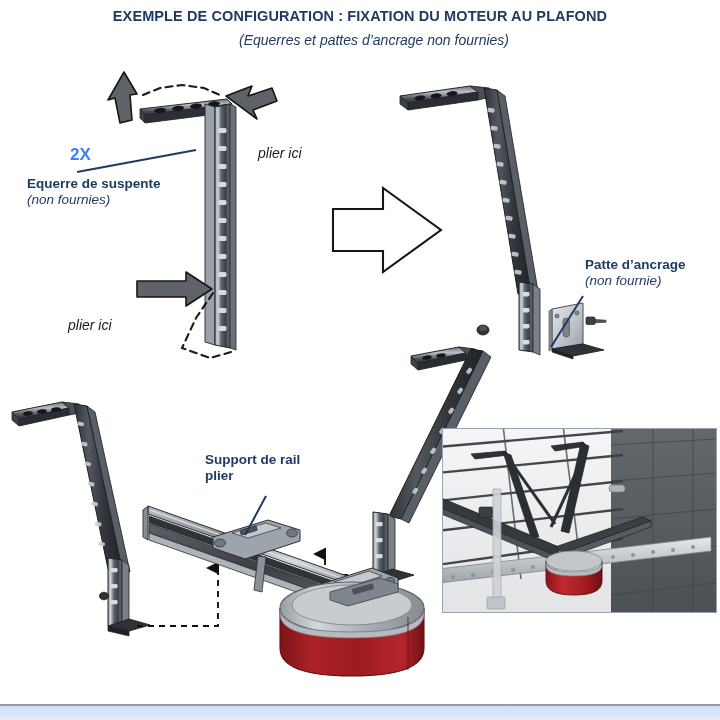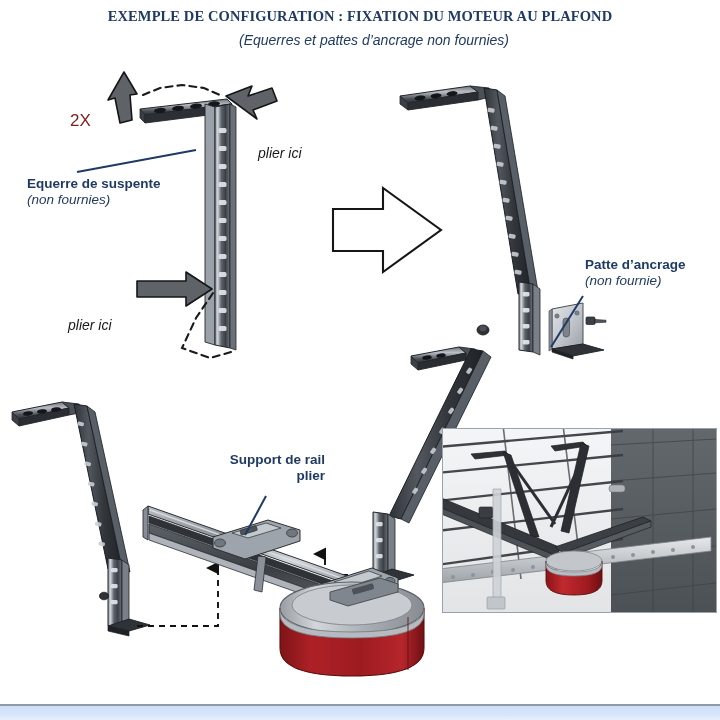--- a/index.html
+++ b/index.html
@@ -28,21 +28,20 @@
     width: 720px;
     text-align: center;
   }
   #doc-title {
     font-size: 14.5px;
     font-weight: bold;
     color: #1f3a63;
     letter-spacing: 0.1px;
     line-height: 20px;
     white-space: nowrap;
-    font-family: Liberation Serif, serif;
   }
   #doc-subtitle {
     margin-top: 5px;
     font-size: 14px;
     font-style: italic;
     color: #1f3a63;
     line-height: 19px;
     white-space: nowrap;
     padding-left: 28px;
   }
@@ -51,30 +50,30 @@
   .callout {
     position: absolute;
     color: #1f3a63;
     line-height: 1.18;
   }
   .callout .l1 { font-weight: bold; font-size: 13.5px; white-space: nowrap; }
   .callout .l2 { font-style: italic; font-size: 13.5px; white-space: nowrap; }
 
   #label-count {
     position: absolute;
-    left: 70px; top: 111px;
+    left: 70px; top: 145px;
     font-size: 17px;
-    font-weight: normal;
-    color: #7f1d1d;
+    font-weight: bold;
+    color: #3b82f6;
   }
   #label-equerre { left: 27px; top: 176px; }
   #label-patte   { left: 585px; top: 257px; text-align: left; }
   #label-support {
     left: 205px; top: 452px;
-    text-align: right;
+    text-align: left;
     width: 120px;
   }
   #label-support .l1 { white-space: normal; }
 
   .plier {
     position: absolute;
     font-size: 14px;
     font-style: italic;
     color: #1a1a1a;
     white-space: nowrap;

